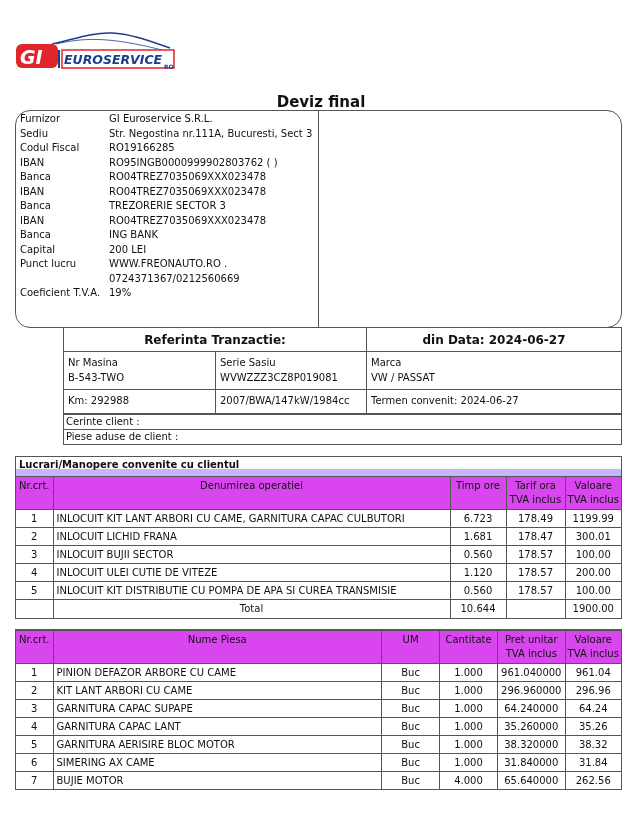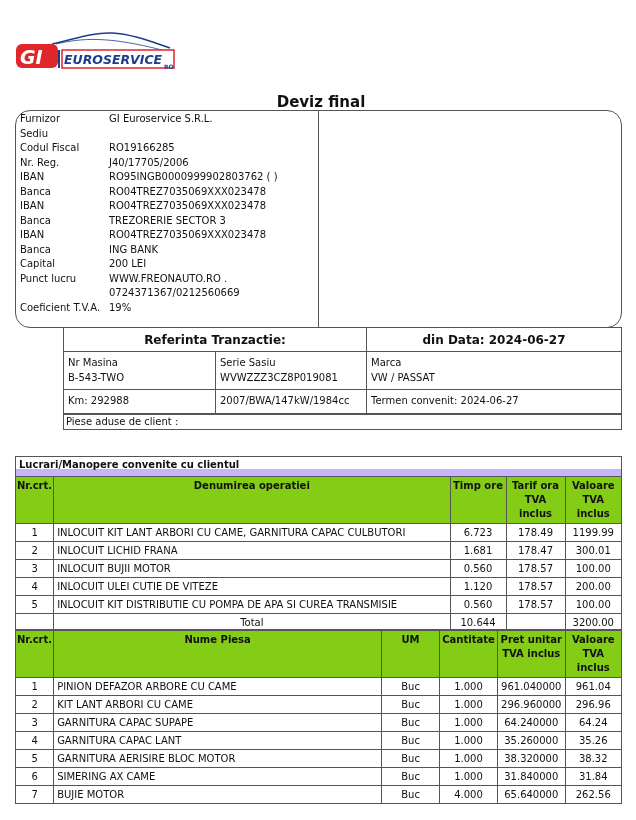--- a/index.html
+++ b/index.html
@@ -15,21 +15,21 @@
   .supplier .left { position: absolute; left: 0; top: 0; width: 303px; height: 216px; border-right: 1px solid #555; padding: 1px 4px; }
   .srow { display: flex; height: 14.5px; line-height: 14.5px; white-space: nowrap; }
   .srow .k { width: 89px; }
   .ref { left: 15px; top: 327px; width: 607px; padding-left: 48px; }
   .ref td { height: 24px; }
   .hdr-bold { font-weight: bold; font-size: 12px; text-align: center; }
   .veh td { vertical-align: top; padding: 3px 4px; line-height: 15px; }
   .plain td { padding: 0 2px; height: 15px; line-height: 14px; }
   .sec { left: 15px; width: 607px; }
   .sec-title { font-weight: bold; padding: 2px 3px; height: 19px; border-bottom: 7px solid #c4b5fd; }
-  .grid th { background: #84cc16; font-weight: bold; vertical-align: top; text-align: center; padding: 2px 1px; line-height: 14px; }
+  .grid th { background: #d946ef; font-weight: normal; vertical-align: top; text-align: center; padding: 2px 1px; line-height: 14px; }
   .grid td { height: 18px; padding: 0 3px; white-space: nowrap; }
   .c { text-align: center; }
   .l { text-align: left; }
 </style>
 </head>
 <body>
 
 <div class="logo">
   <svg width="170" height="42" viewBox="0 0 170 42">
     <path d="M40 14 C 60 10, 80 2, 100 3 C 120 4, 140 12, 158 18" fill="none" stroke="#1d3d8c" stroke-width="1.5"></path>
@@ -46,28 +46,25 @@
 <div class="title"><span style="margin-left:6px">Deviz final</span></div>
 
 <div class="box supplier">
   <div class="left" id="supplier-list">
       <div class="srow">
         <span class="k">Furnizor</span>
         <span>GI Euroservice S.R.L.</span>
       </div>
       <div class="srow">
         <span class="k">Sediu</span>
+        <span>Str. Negostina nr.111A, Bucuresti, Sect 3</span>
       </div>
       <div class="srow">
         <span class="k">Codul Fiscal</span>
         <span>RO19166285</span>
-      </div>
-      <div class="srow">
-        <span class="k">Nr. Reg.</span>
-        <span>J40/17705/2006</span>
       </div>
       <div class="srow">
         <span class="k">IBAN</span>
         <span>RO95INGB0000999902803762 ( )</span>
       </div>
       <div class="srow">
         <span class="k">Banca</span>
         <span>RO04TREZ7035069XXX023478</span>
       </div>
       <div class="srow">
@@ -128,20 +125,23 @@
     </tr>
     <tr class="veh">
       <td style="height:24px">Km: 292988</td>
       <td>2007/BWA/147kW/1984cc</td>
       <td>Termen convenit: 2024-06-27</td>
     </tr>
   </tbody>
     </table>
   <table class="plain">
     <tbody>
+        <tr>
+          <td>Cerinte client :</td>
+        </tr>
     <tr>
           <td>Piese aduse de client :</td>
         </tr>
   </tbody>
     </table>
 </div>
 
 <div class="box sec" style="top:456px">
   <div class="sec-title">Lucrari/Manopere convenite cu clientul</div>
   <table class="grid">
@@ -170,21 +170,21 @@
         </tr>
         <tr>
           <td class="c" style="border-left:none">2</td>
           <td class="l">INLOCUIT LICHID FRANA</td>
           <td class="c">1.681</td>
           <td class="c">178.47</td>
           <td class="c" style="border-right:none">300.01</td>
         </tr>
         <tr>
           <td class="c" style="border-left:none">3</td>
-          <td class="l">INLOCUIT BUJII MOTOR</td>
+          <td class="l">INLOCUIT BUJII SECTOR</td>
           <td class="c">0.560</td>
           <td class="c">178.57</td>
           <td class="c" style="border-right:none">100.00</td>
         </tr>
         <tr>
           <td class="c" style="border-left:none">4</td>
           <td class="l">INLOCUIT ULEI CUTIE DE VITEZE</td>
           <td class="c">1.120</td>
           <td class="c">178.57</td>
           <td class="c" style="border-right:none">200.00</td>
@@ -194,21 +194,21 @@
           <td class="l">INLOCUIT KIT DISTRIBUTIE CU POMPA DE APA SI CUREA TRANSMISIE</td>
           <td class="c">0.560</td>
           <td class="c">178.57</td>
           <td class="c" style="border-right:none">100.00</td>
         </tr>
         <tr>
           <td class="c" style="border-left:none;border-bottom:none"></td>
           <td class="c" style="border-bottom:none">Total</td>
           <td class="c" style="border-bottom:none">10.644</td>
           <td class="c" style="border-bottom:none"></td>
-          <td class="c" style="border-right:none;border-bottom:none">3200.00</td>
+          <td class="c" style="border-right:none;border-bottom:none">1900.00</td>
         </tr>
       </tbody>
   </table>
 </div>
 
 <div class="box sec" style="top:629px;border-bottom:none">
   <table class="grid">
     <thead>
       <tr>
         <th style="width:37px;height:33px;border-left:none">Nr.crt.</th>

